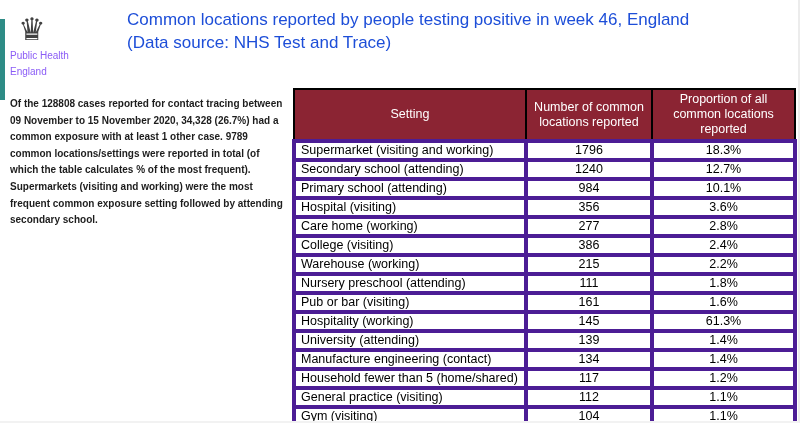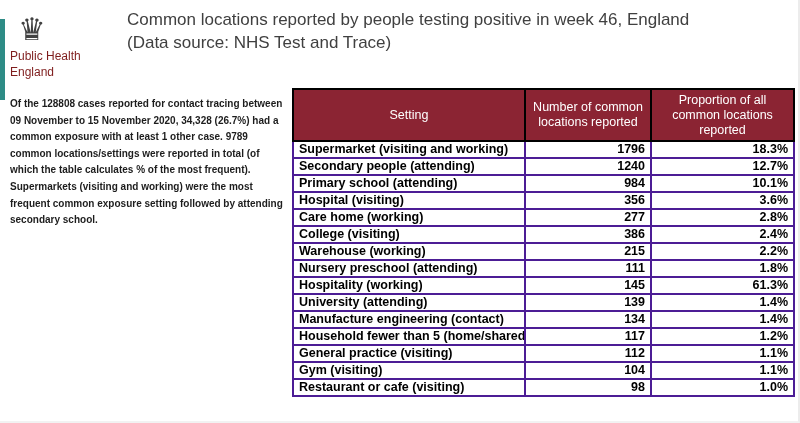--- a/index.html
+++ b/index.html
@@ -30,35 +30,35 @@
     position: absolute;
     left: 18px; top: 14px;
     font-size: 31px;
     line-height: 1;
     color: #414141;
     font-family: "DejaVu Sans", sans-serif;
   }
   .logo-text {
     position: absolute;
     left: 10px; top: 48px;
-    font-size: 12px;
+    font-size: 10px;
     line-height: 16px;
-    color: #7f1d1d;
+    color: #8b5cf6;
     white-space: nowrap;
   }
 
   
   .title {
     position: absolute;
     left: 127px; top: 8px;
     margin: 0;
     font-size: 17px;
     font-weight: 400;
     line-height: 23px;
-    color: #404040;
+    color: #1d4ed8;
     white-space: nowrap;
   }
 
   
   .summary {
     position: absolute;
     left: 10px; top: 96px;
     width: 280px;
     margin: 0;
     font-size: 10px;
@@ -90,30 +90,29 @@
     height: 52px;
     padding: 2px 6px;
     border: 2px solid #000000;
     box-sizing: border-box;
   }
   .loc-table td {
     font-size: 12.5px;
     line-height: 15px;
     height: 15px;
     padding: 0 5px;
-    border: 2px solid #4c1d95;
+    border: 4px solid #4c1d95;
     color: #000000;
     background: #ffffff;
     white-space: nowrap;
     overflow: hidden;
     box-sizing: content-box;
-    font-weight: bold;
   }
   .loc-table td.cell-setting { text-align: left; }
-  .loc-table td.cell-num     { text-align: right; }
+  .loc-table td.cell-num     { text-align: center; }
 </style>
 </head>
 <body>
 
 <div class="page">
 
   <div>
     <div class="teal-bar"></div>
     <div class="crest">♛</div>
     <div class="logo-text">
@@ -142,21 +141,21 @@
         <th>Proportion of all common locations reported</th>
       </tr>
     </thead>
     <tbody id="table-body">
         <tr>
           <td class="cell-setting">Supermarket (visiting and working)</td>
           <td class="cell-num">1796</td>
           <td class="cell-num">18.3%</td>
         </tr>
         <tr>
-          <td class="cell-setting">Secondary people (attending)</td>
+          <td class="cell-setting">Secondary school (attending)</td>
           <td class="cell-num">1240</td>
           <td class="cell-num">12.7%</td>
         </tr>
         <tr>
           <td class="cell-setting">Primary school (attending)</td>
           <td class="cell-num">984</td>
           <td class="cell-num">10.1%</td>
         </tr>
         <tr>
           <td class="cell-setting">Hospital (visiting)</td>
@@ -177,20 +176,25 @@
           <td class="cell-setting">Warehouse (working)</td>
           <td class="cell-num">215</td>
           <td class="cell-num">2.2%</td>
         </tr>
         <tr>
           <td class="cell-setting">Nursery preschool (attending)</td>
           <td class="cell-num">111</td>
           <td class="cell-num">1.8%</td>
         </tr>
         <tr>
+          <td class="cell-setting">Pub or bar (visiting)</td>
+          <td class="cell-num">161</td>
+          <td class="cell-num">1.6%</td>
+        </tr>
+        <tr>
           <td class="cell-setting">Hospitality (working)</td>
           <td class="cell-num">145</td>
           <td class="cell-num">61.3%</td>
         </tr>
         <tr>
           <td class="cell-setting">University (attending)</td>
           <td class="cell-num">139</td>
           <td class="cell-num">1.4%</td>
         </tr>
         <tr>

